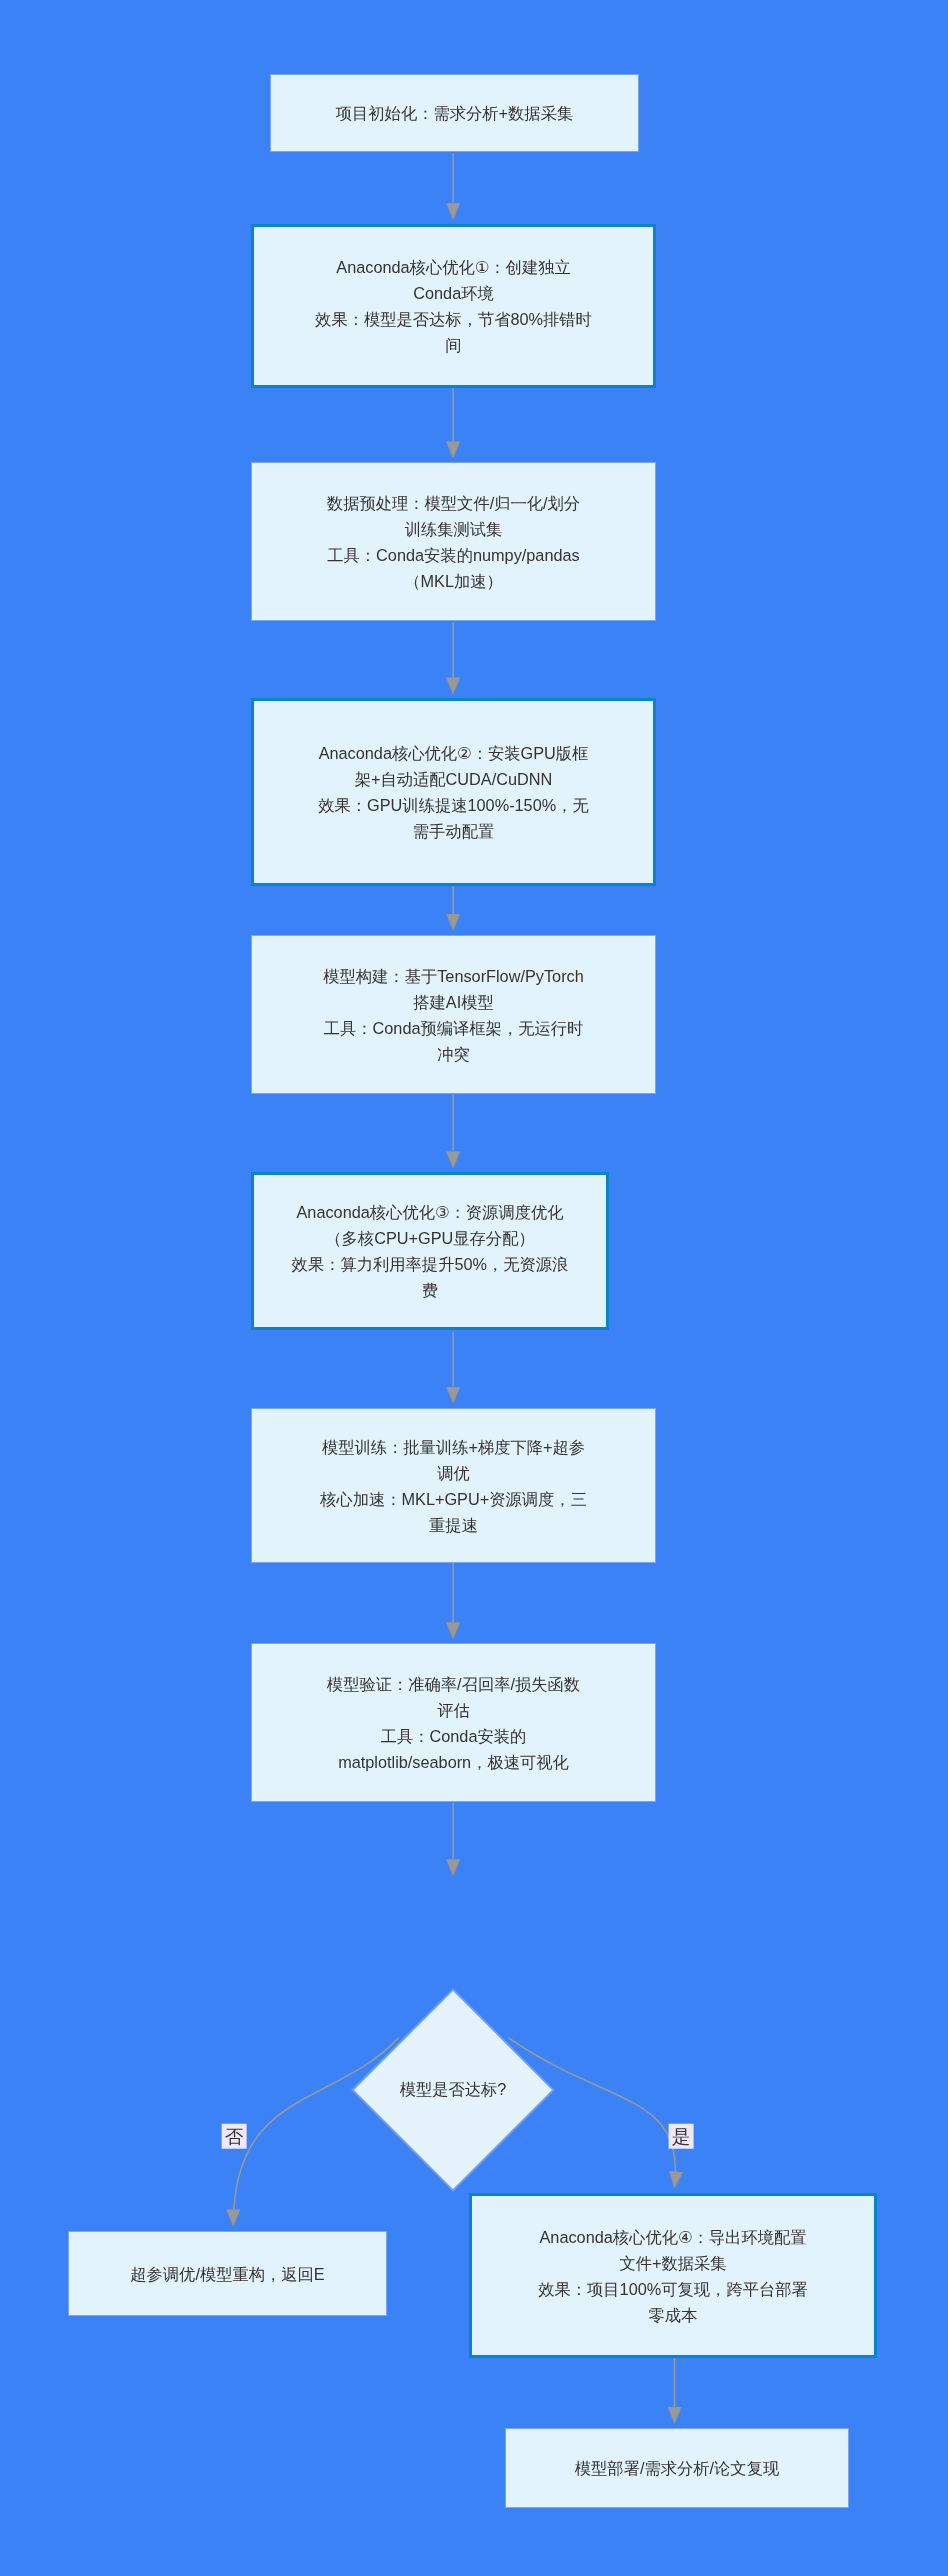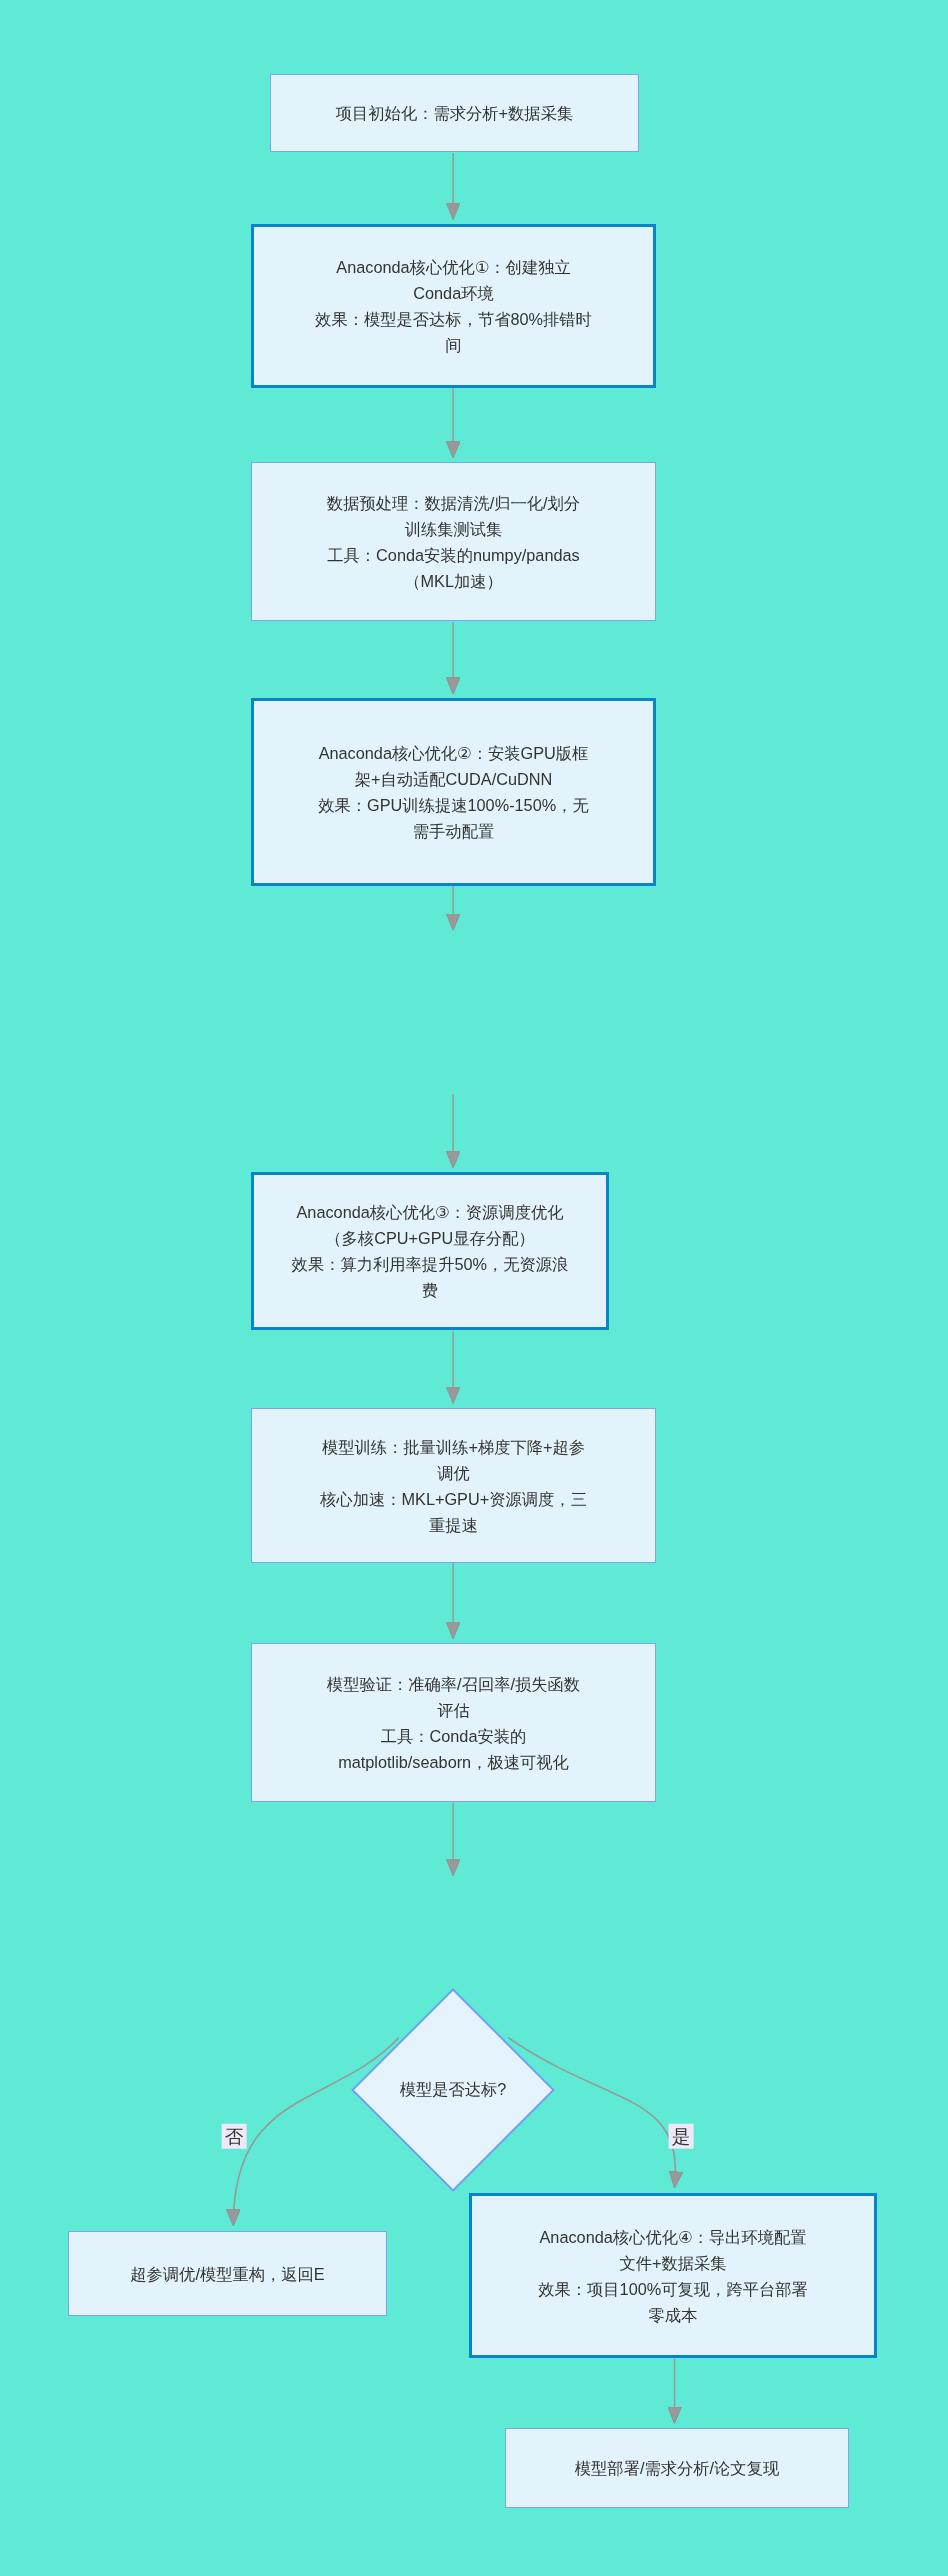--- a/index.html
+++ b/index.html
@@ -4,21 +4,21 @@
 <style>
   html, body {
     margin: 0;
     padding: 0;
     background: #ffffff;
   }
   #canvas {
     position: relative;
     width: 949px;
     height: 2576px;
-    background: #5eead4;
+    background: #3b82f6;
     font-family: "Liberation Sans", "DejaVu Sans", sans-serif;
     color: #333333;
   }
   #edges {
     position: absolute;
     left: 0; top: 0;
     width: 949px;
     height: 2576px;
     pointer-events: none;
   }
@@ -98,33 +98,39 @@
   </div>
 
   <div class="node em" style="left:251px; top:224px; width:405px; height:164px">
     <span>Anaconda核心优化①：创建独立
 Conda环境
 效果：模型是否达标，节省80%排错时
 间</span>
   </div>
 
   <div class="node" style="left:251px; top:462px; width:405px; height:159px">
-    <span>数据预处理：数据清洗/归一化/划分
+    <span>数据预处理：模型文件/归一化/划分
 训练集测试集
 工具：Conda安装的numpy/pandas
 （MKL加速）</span>
   </div>
 
   <div class="node em" style="left:251px; top:698px; width:405px; height:188px">
     <span>Anaconda核心优化②：安装GPU版框
 架+自动适配CUDA/CuDNN
 效果：GPU训练提速100%-150%，无
 需手动配置</span>
   </div>
 
+  <div class="node" style="left:251px; top:935px; width:405px; height:159px">
+    <span>模型构建：基于TensorFlow/PyTorch
+搭建AI模型
+工具：Conda预编译框架，无运行时
+冲突</span>
+  </div>
 
   <div class="node em" style="left:251px; top:1172px; width:358px; height:158px">
     <span>Anaconda核心优化③：资源调度优化
 （多核CPU+GPU显存分配）
 效果：算力利用率提升50%，无资源浪
 费</span>
   </div>
 
   <div class="node" style="left:251px; top:1643px; width:405px; height:159px">
     <span>模型验证：准确率/召回率/损失函数

